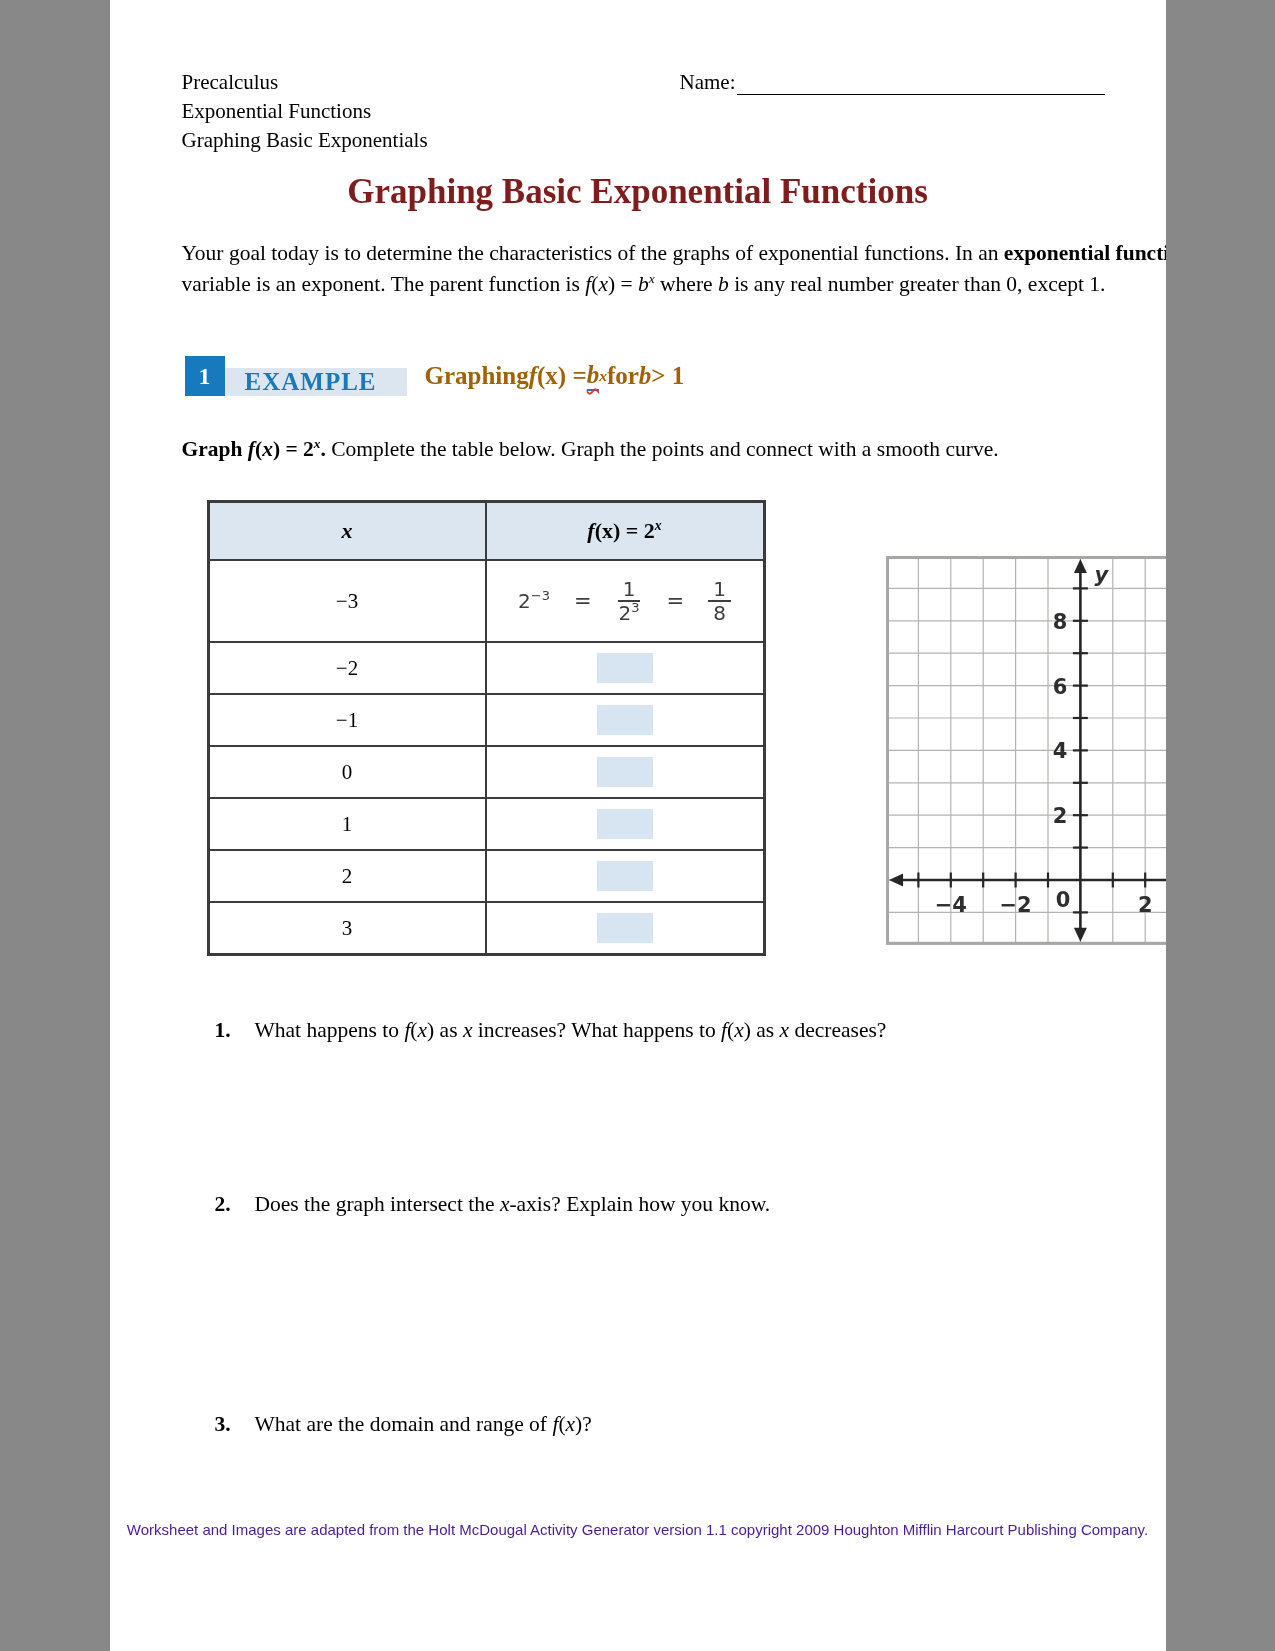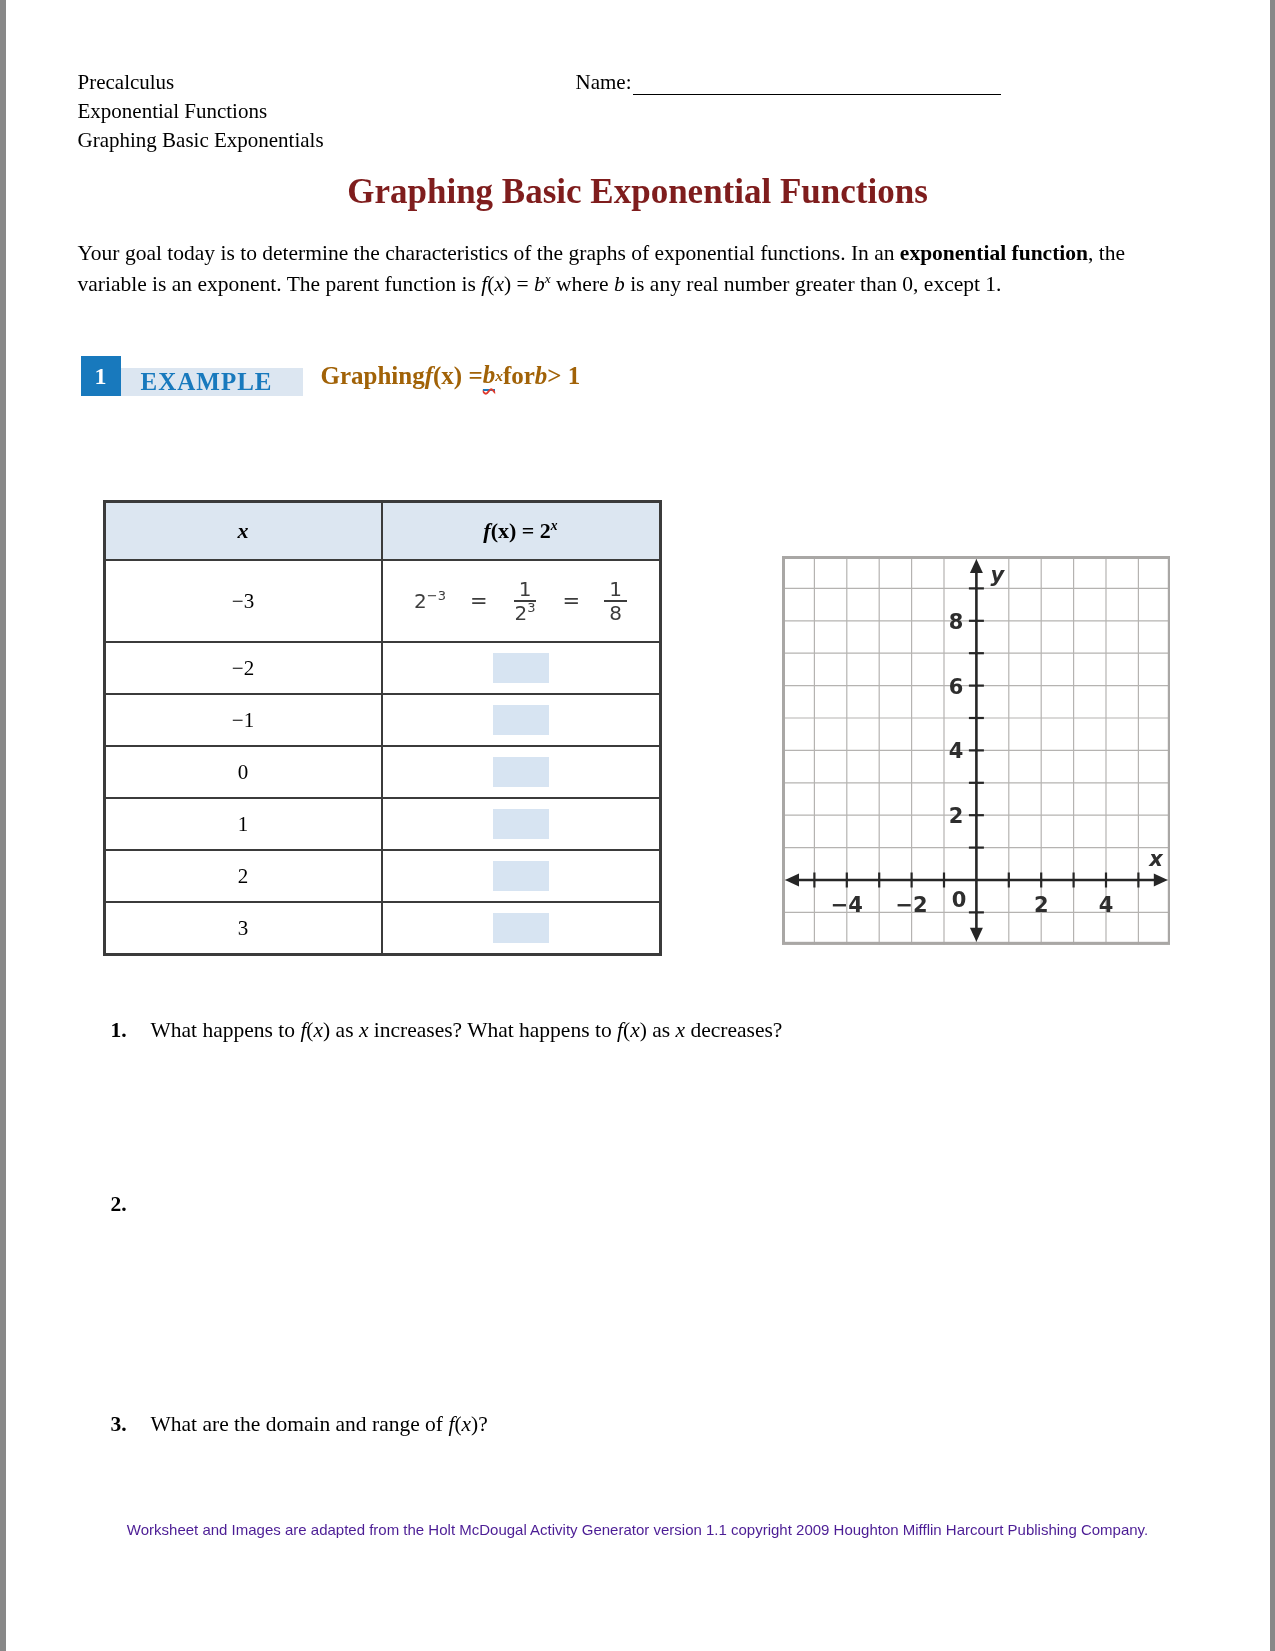--- a/index.html
+++ b/index.html
@@ -1,16 +1,16 @@
 <!DOCTYPE html>
 <html><head>
 <meta charset="utf-8">
 <style>
   html,body{margin:0;padding:0;background:#888;}
-  .page{position:relative;width:1264px;height:1651px;background:#ffffff;margin:0 auto;
+  .page{position:relative;width:1056px;height:1651px;background:#ffffff;margin:0 auto;
         font-family:"Liberation Serif",serif;color:#000;overflow:hidden;}
 
   
   .b{font-weight:bold;}
   .i{font-style:italic;}
   .u{text-decoration-thickness:2px;}
   .sup{vertical-align:super;font-size:0.62em;line-height:0;}
   .bwavy{border-bottom:2px solid #1879bd;text-decoration:underline wavy #e0392b;
          text-decoration-thickness:2px;text-underline-offset:5px;}
 
@@ -96,20 +96,21 @@
         <span class="i">f</span>
         <span>(x) = </span>
         <span class="i bwavy">b</span>
         <span class="i sup">x</span>
         <span> for </span>
         <span class="i">b</span>
         <span> &gt; 1</span>
       </div>
   </div>
 
+  <div class="graph-instruction"><span class="b">Graph </span><span class="b i">f</span><span class="b">(</span><span class="b i">x</span><span class="b">) = 2</span><span class="b i sup">x</span><span class="b">.</span><span> Complete the table below. Graph the points and connect with a smooth curve.</span></div>
 
   <table class="fx-table">
     <tbody>
         <tr>
       <th class="col-x"><span class="i">x</span></th>
       <th class="col-fx"><span class="i">f</span><span>(x) = 2</span><span class="i sup">x</span></th>
     </tr>
     <tr class="worked-row">
       <td>−3</td>
       <td>
@@ -235,20 +236,21 @@
         <text x="380.79999999999995" y="310" text-anchor="end" font-style="italic" font-family="&quot;DejaVu Sans&quot;,sans-serif" font-size="21px" font-weight="bold" fill="#2e2e2e">x</text>
       </svg>
   </div>
 
   <div class="question q1">
     <span class="q-num">1.</span>
     <span><span>What happens to </span><span class="i">f</span><span>(</span><span class="i">x</span><span>) as </span><span class="i">x</span><span> increases? What happens to </span><span class="i">f</span><span>(</span><span class="i">x</span><span>) as </span><span class="i">x</span><span> decreases?</span></span>
   </div>
   <div class="question q2">
     <span class="q-num">2.</span>
+    <span><span>Does the graph intersect the </span><span class="i">x</span><span>-axis? Explain how you know.</span></span>
   </div>
   <div class="question q3">
     <span class="q-num">3.</span>
     <span><span>What are the domain and range of </span><span class="i">f</span><span>(</span><span class="i">x</span><span>)?</span></span>
   </div>
 
   <div class="footer">Worksheet and Images are adapted from the Holt McDougal Activity Generator version 1.1 copyright 2009 Houghton Mifflin Harcourt Publishing Company.</div>
 
 </div>
 

